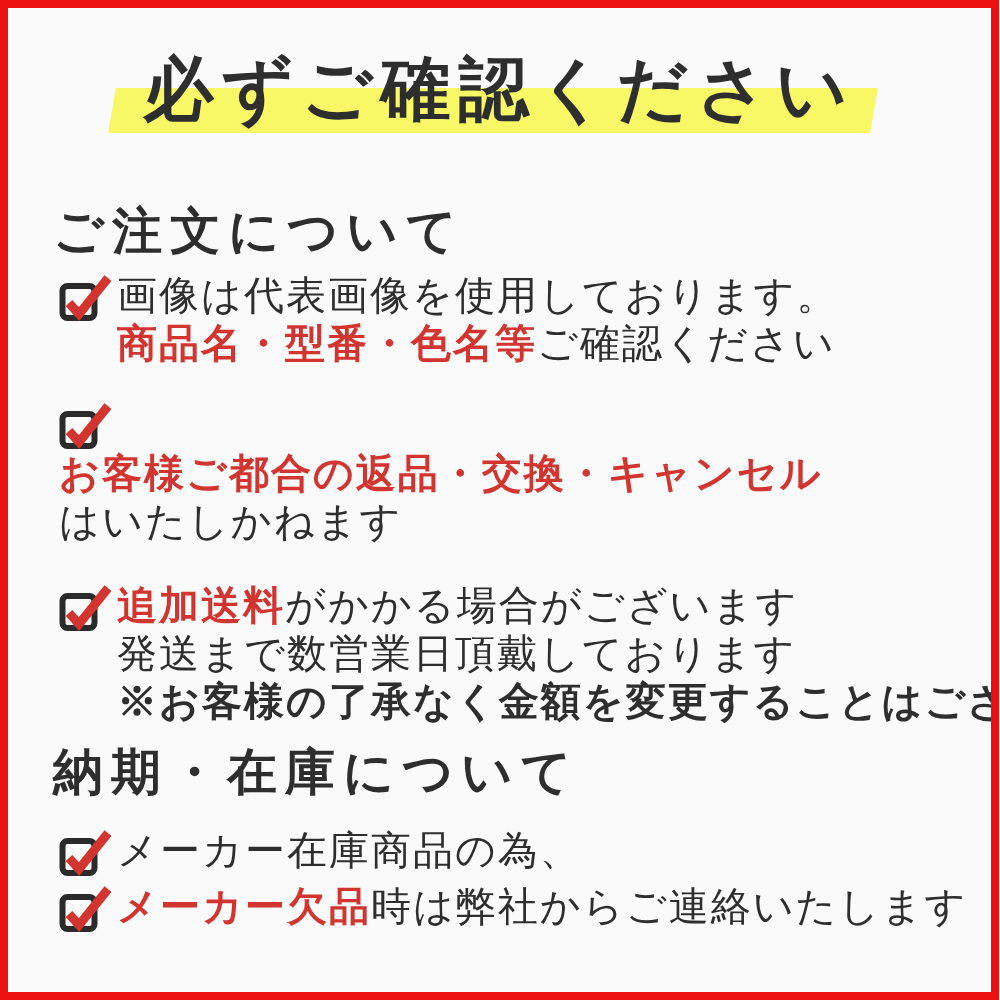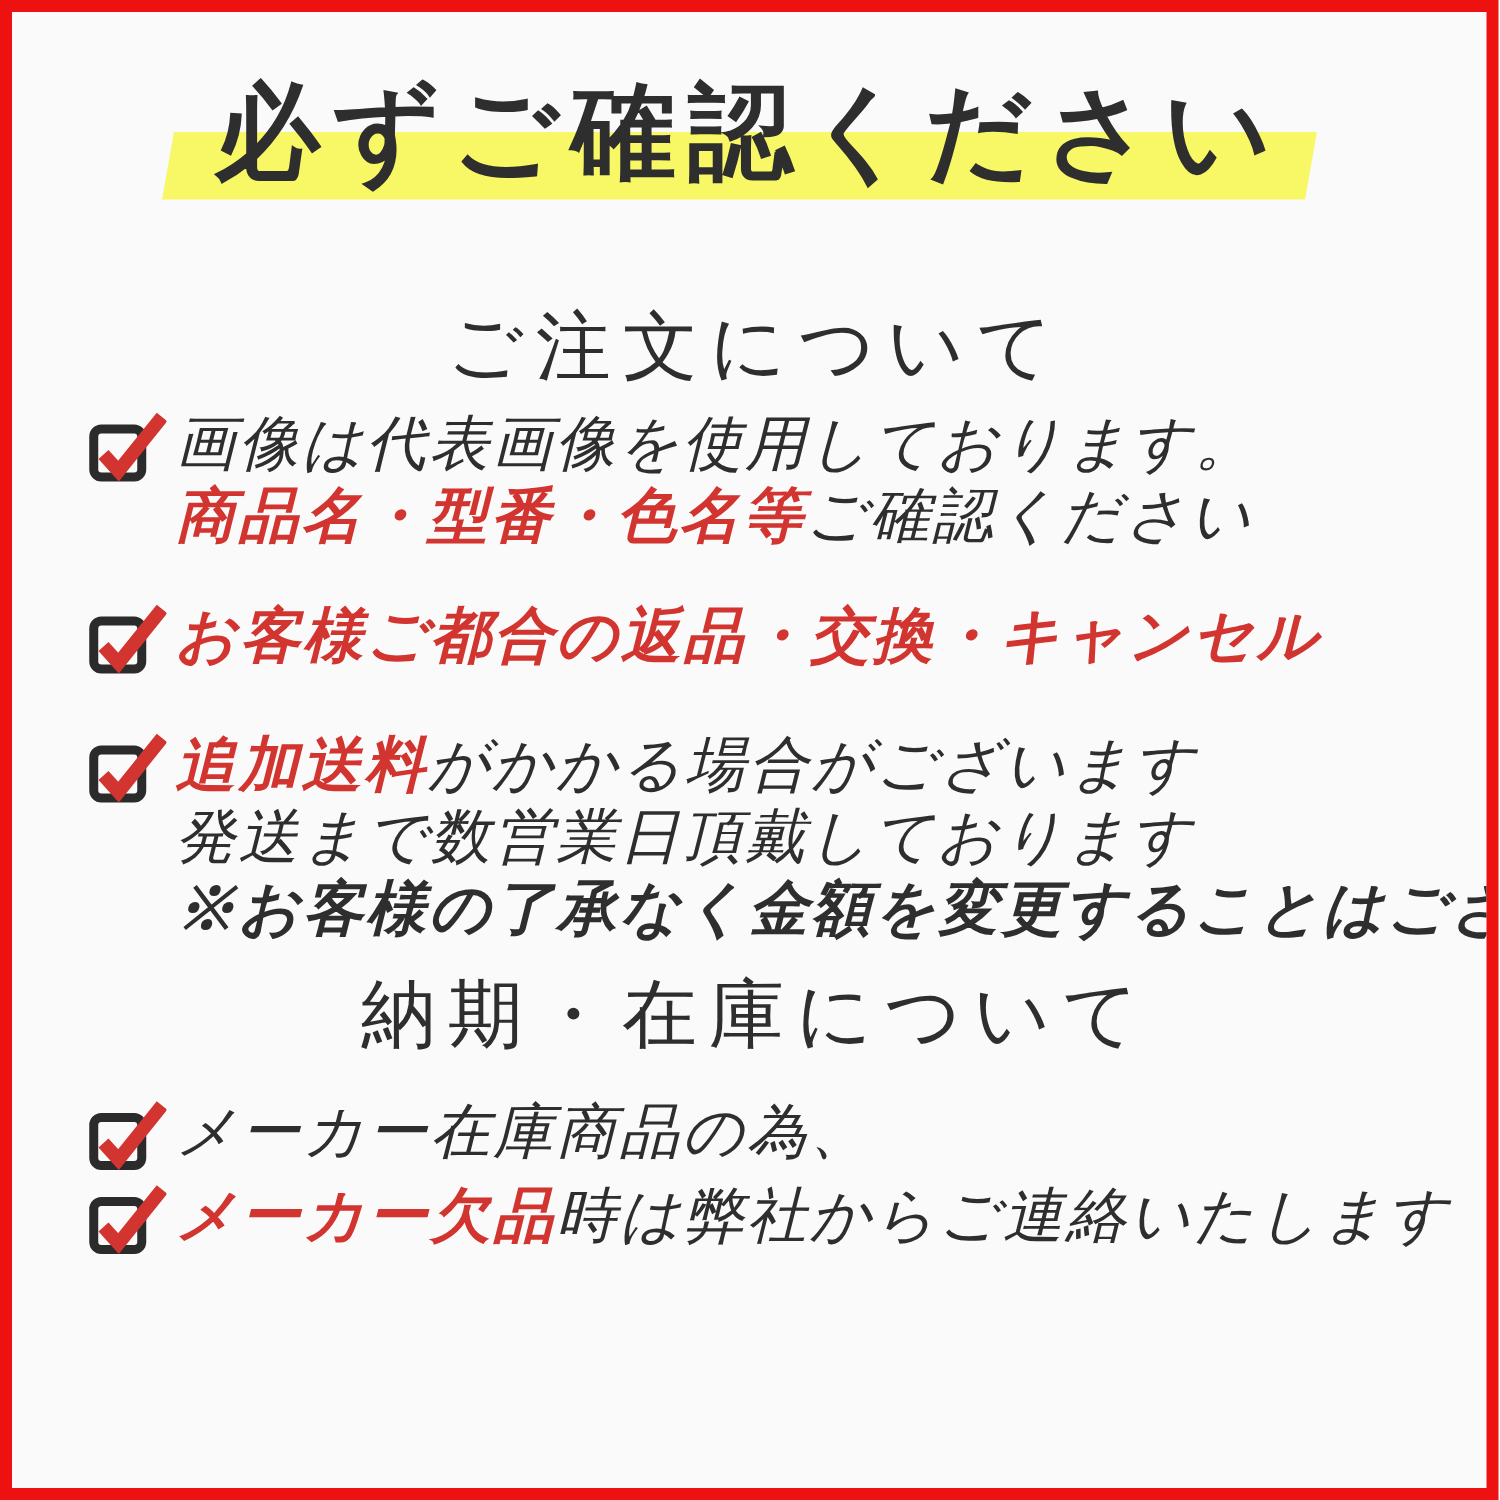--- a/index.html
+++ b/index.html
@@ -47,46 +47,45 @@
     font-weight:bold;
     letter-spacing:8px;
     color:var(--ink);
   }
   
   .content{padding:0 36px 0 45px;}
   .section-heading{
     margin:0;
     font-size:50px;
     line-height:1.06;
-    font-weight:normal;
+    font-weight:bold;
     letter-spacing:8px;
     color:var(--ink);
-    text-align:center;
   }
   #heading-orders{margin-top:57px;}
   #heading-stock{margin-top:20px;}
   .item{
     display:flex;
     align-items:flex-start;
     padding-left:6px;
   }
   #item-1{margin-top:14px;}
-  #item-2{margin-top:32px;}
+  #item-2{margin-top:32px;flex-direction:column;}
   #item-3{margin-top:36px;}
   #item-4{margin-top:28px;}
   #item-5{margin-top:6px;}
   .check{
     flex:0 0 auto;
     width:52px;height:48px;
     margin-right:6px;
     margin-top:2px;
   }
   .cb-box{fill:none;stroke:var(--checkbox-dark);stroke-width:6;}
   .cb-check{fill:none;stroke:var(--accent-red);stroke-width:9;stroke-linejoin:miter;}
-  .lines{flex:1 1 auto;font-style:italic;}
+  .lines{flex:1 1 auto;}
   .lines p{
     margin:0;
     font-size:40px;
     line-height:48px;
     letter-spacing:2px;
     color:var(--ink);
     white-space:nowrap;
   }
   .red{color:var(--accent-red);font-weight:bold;}
   .note{
@@ -124,20 +123,21 @@
       </div>
     </div>
 
     <div class="item" id="item-2">
       <svg class="check" viewBox="0 0 52 48" aria-hidden="true">
         <rect class="cb-box" x="3.5" y="12" width="32" height="32" rx="5"></rect>
         <path class="cb-check" d="M10 29 L20 40 L49 4"></path>
       </svg>
       <div class="lines">
         <p><span class="red">お客様ご都合の返品・交換・キャンセル</span></p>
+        <p><span>はいたしかねます</span></p>
       </div>
     </div>
 
     <div class="item" id="item-3">
       <svg class="check" viewBox="0 0 52 48" aria-hidden="true">
         <rect class="cb-box" x="3.5" y="12" width="32" height="32" rx="5"></rect>
         <path class="cb-check" d="M10 29 L20 40 L49 4"></path>
       </svg>
       <div class="lines">
         <p><span class="red">追加送料</span><span>がかかる場合がございます</span></p>

